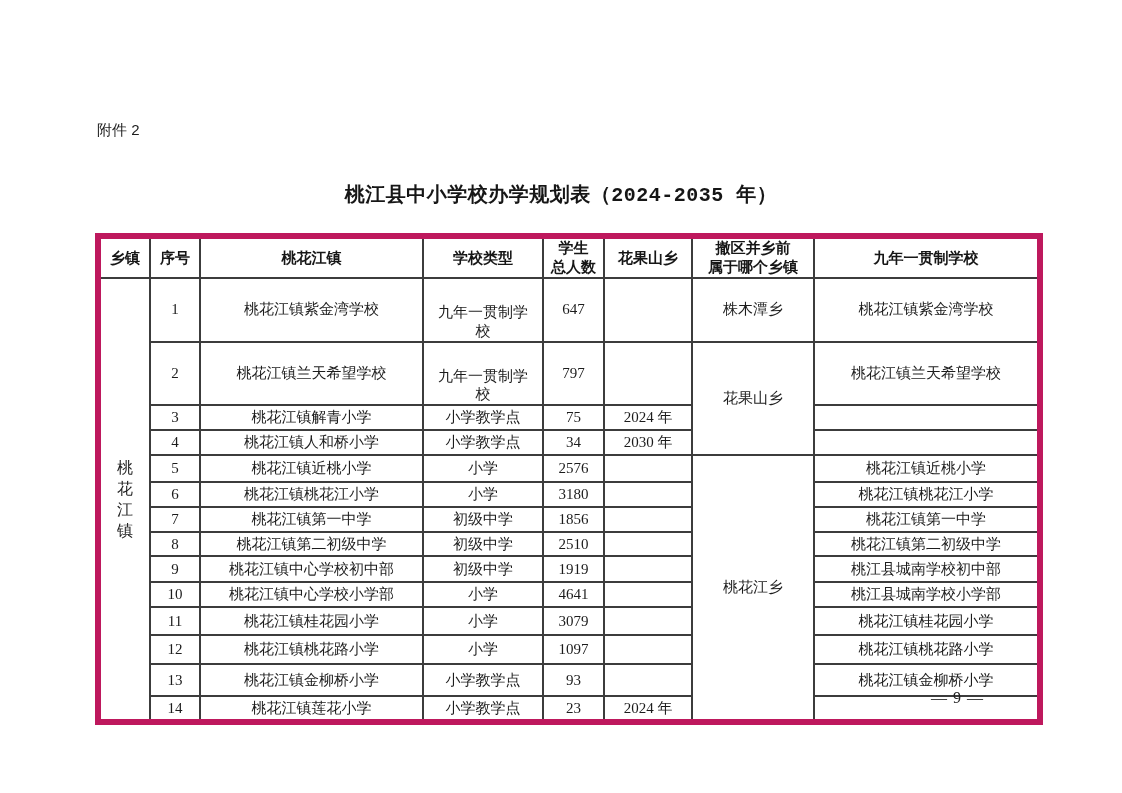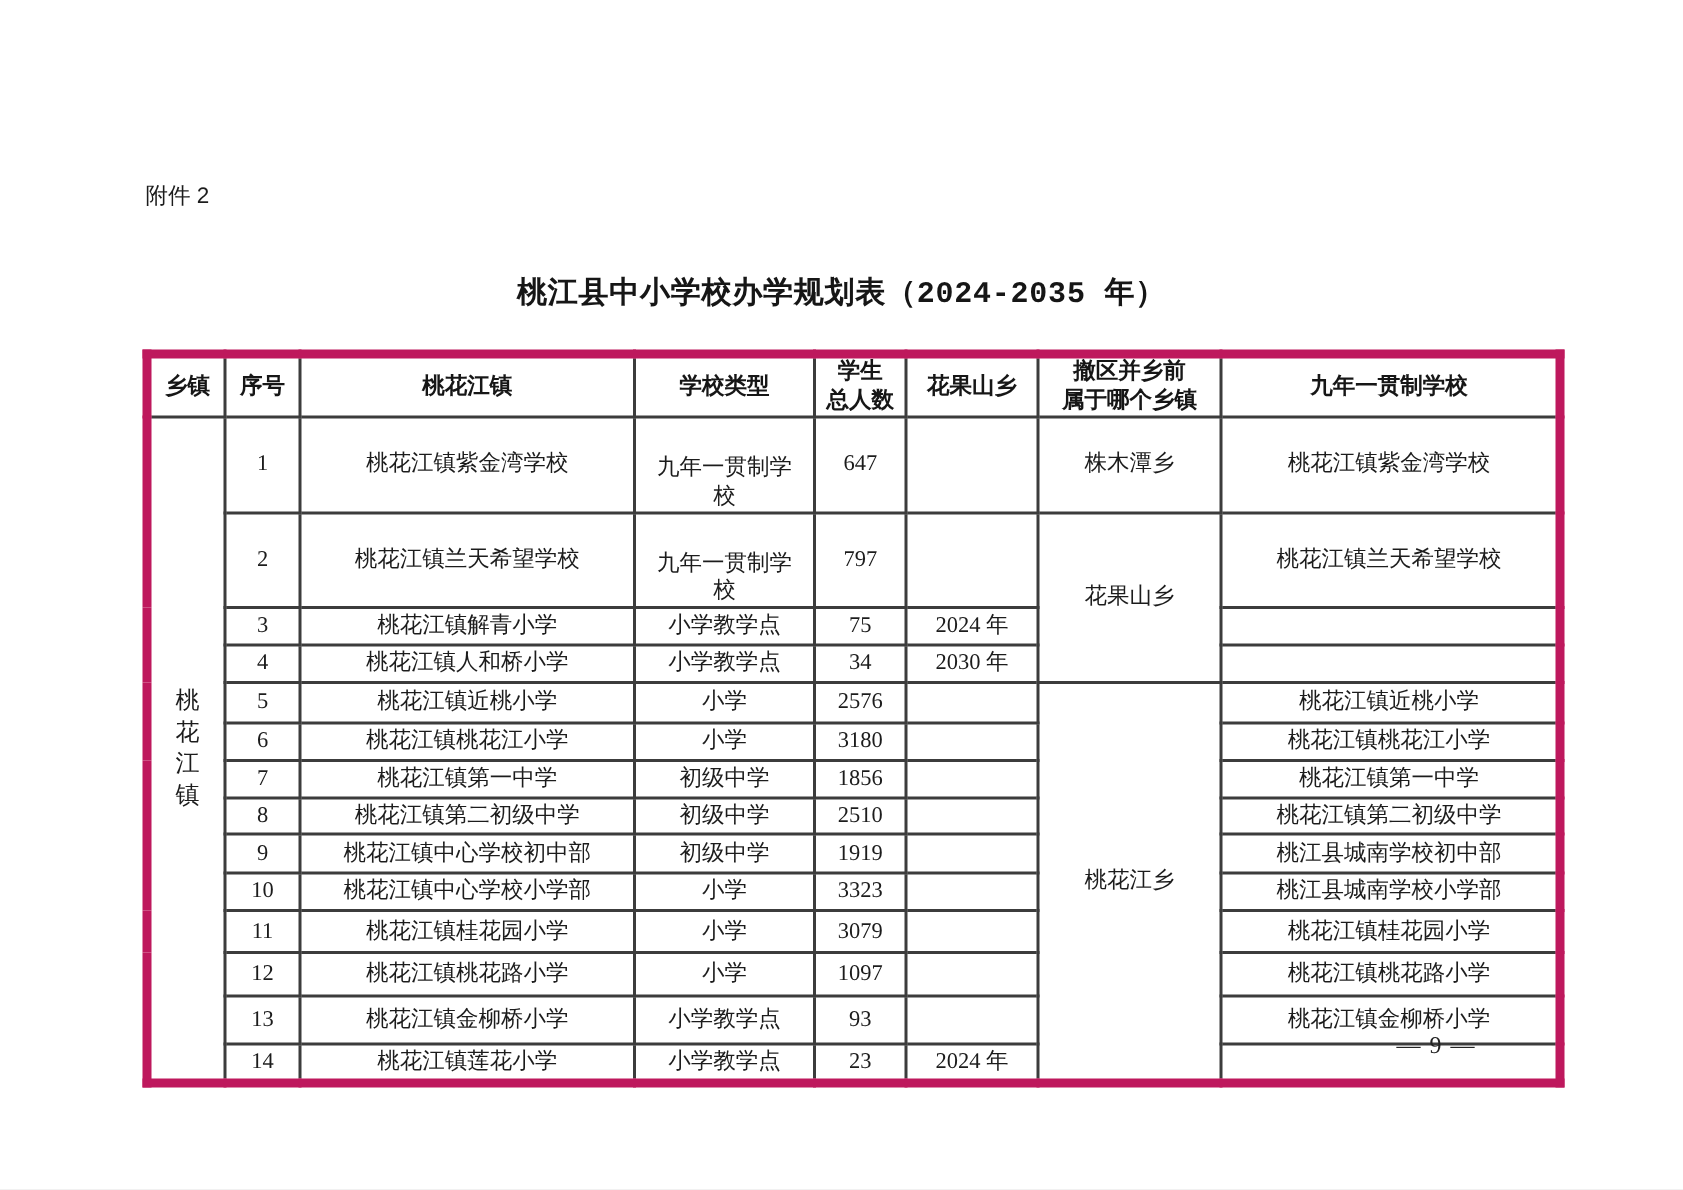--- a/index.html
+++ b/index.html
@@ -172,21 +172,21 @@
         <td>桃花江镇中心学校初中部</td>
         <td>初级中学</td>
         <td class="num">1919</td>
         <td class="num"></td>
         <td>桃江县城南学校初中部</td>
       </tr>
       <tr style="height:25px">
         <td class="num">10</td>
         <td>桃花江镇中心学校小学部</td>
         <td>小学</td>
-        <td class="num">3323</td>
+        <td class="num">4641</td>
         <td class="num"></td>
         <td>桃江县城南学校小学部</td>
       </tr>
       <tr style="height:28px">
         <td class="num">11</td>
         <td>桃花江镇桂花园小学</td>
         <td>小学</td>
         <td class="num">3079</td>
         <td class="num"></td>
         <td>桃花江镇桂花园小学</td>

